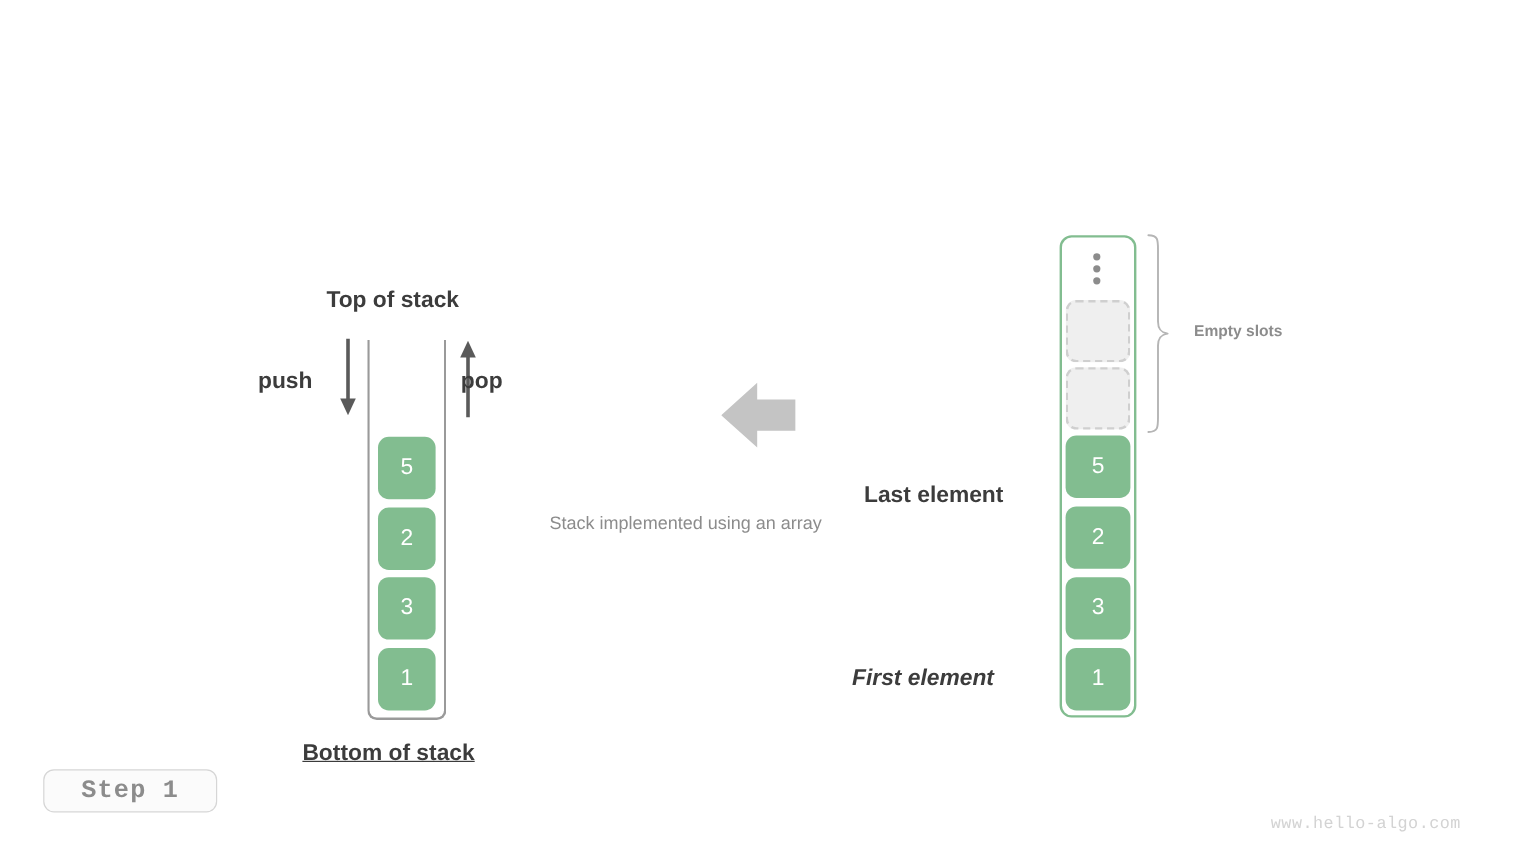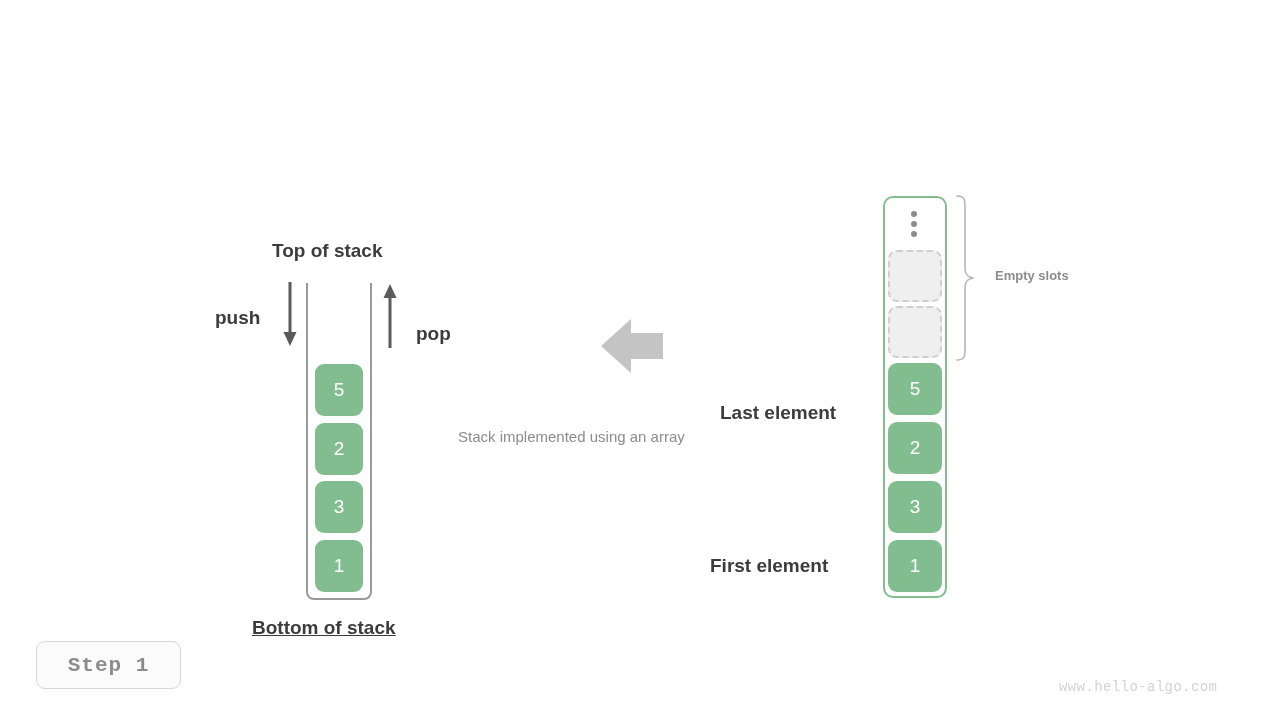--- a/index.html
+++ b/index.html
@@ -133,21 +133,21 @@
     border-radius: 50%;
     background: #8c8c8c;
   }
 
   
   .step-badge {
     position: absolute;
     left: 36px;
     top: 641px;
     width: 145px;
-    height: 48px;
+    height: 36px;
     border: 1px solid #d6d6d6;
     border-radius: 9px;
     background: #fbfbfb;
     display: flex;
     align-items: center;
     justify-content: center;
     box-sizing: border-box;
     font-family: "Liberation Mono", monospace;
     font-weight: bold;
     font-size: 21px;
@@ -180,21 +180,21 @@
   <svg class="arrow-svg" style="left:281px; top:282px;" width="18" height="66">
     <line x1="9" y1="0" x2="9" y2="54" stroke="#5a5a5a" stroke-width="3"></line>
     <polygon points="9,64 2.5,50 15.5,50" fill="#5a5a5a"></polygon>
   </svg>
 
   <svg class="arrow-svg" style="left:381px; top:282px;" width="18" height="66">
     <line x1="9" y1="12" x2="9" y2="66" stroke="#5a5a5a" stroke-width="3"></line>
     <polygon points="9,2 2.5,16 15.5,16" fill="#5a5a5a"></polygon>
   </svg>
 
-  <div class="label-bold" style="left:416px; top:308px;margin-top:16px;">pop</div>
+  <div class="label-bold" style="left:384px; top:308px;">pop</div>
 
   <div class="stack-walls"></div>
 
   <div class="cell" style="left:315px; top:364px;">5</div>
   <div class="cell" style="left:315px; top:423px;">2</div>
   <div class="cell" style="left:315px; top:481px;">3</div>
   <div class="cell" style="left:315px; top:540px;">1</div>
 
   <div class="label-bold" style="left:252px; top:618px;text-decoration:underline;">Bottom of stack</div>
 
@@ -227,19 +227,19 @@
              C 10 80, 12 83, 18 84
              C 12 85, 10 88, 10 94
              L 10 154
              C 10 162, 10 166, 2 166" fill="none" stroke="#b5b5b5" stroke-width="1.6" stroke-linecap="round" stroke-linejoin="round"></path>
   </svg>
 
   <div class="label-gray" style="left:995px; top:269px;">Empty slots</div>
 
   <div class="label-bold" style="left:720px; top:383px;margin-top:20px;">Last element</div>
 
-  <div class="label-bold" style="left:710px; top:556px;">First element</div>
+  <div class="label-bold" style="left:710px; top:556px;font-style:italic;">First element</div>
 
   <div class="step-badge">Step 1</div>
 
   <div class="watermark">www.hello-algo.com</div>
 
 </div>
 
 </body></html>

